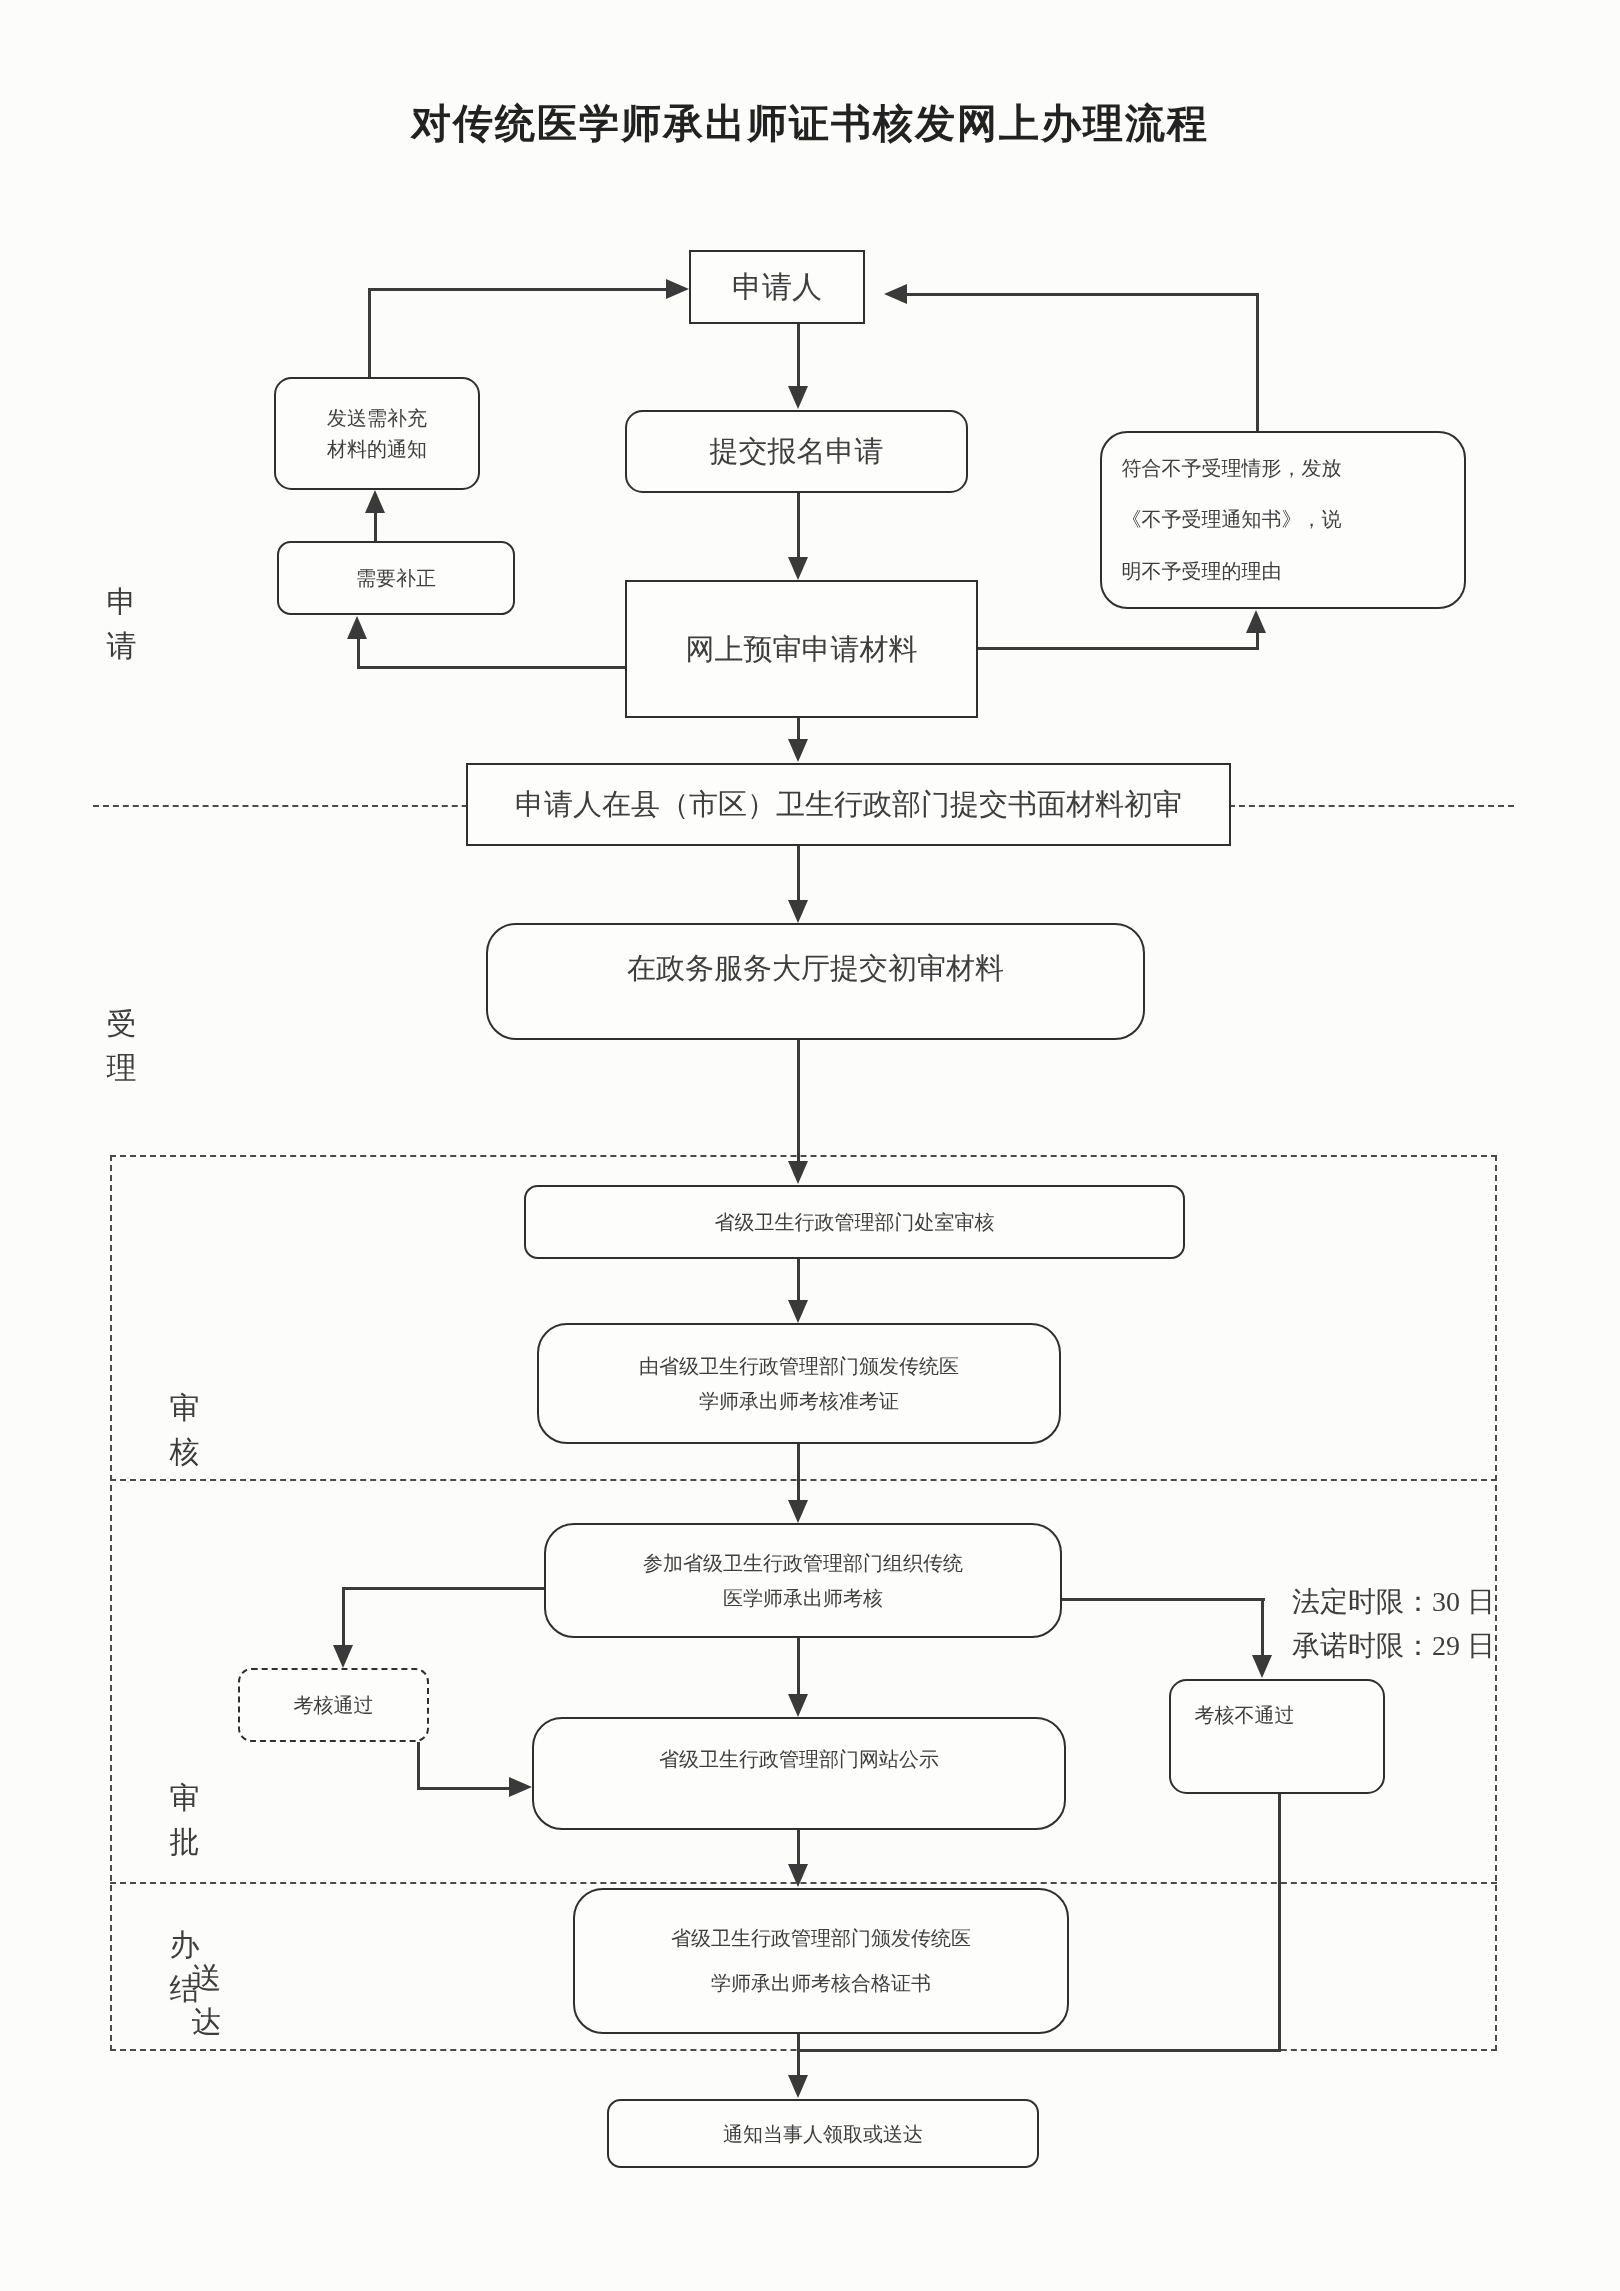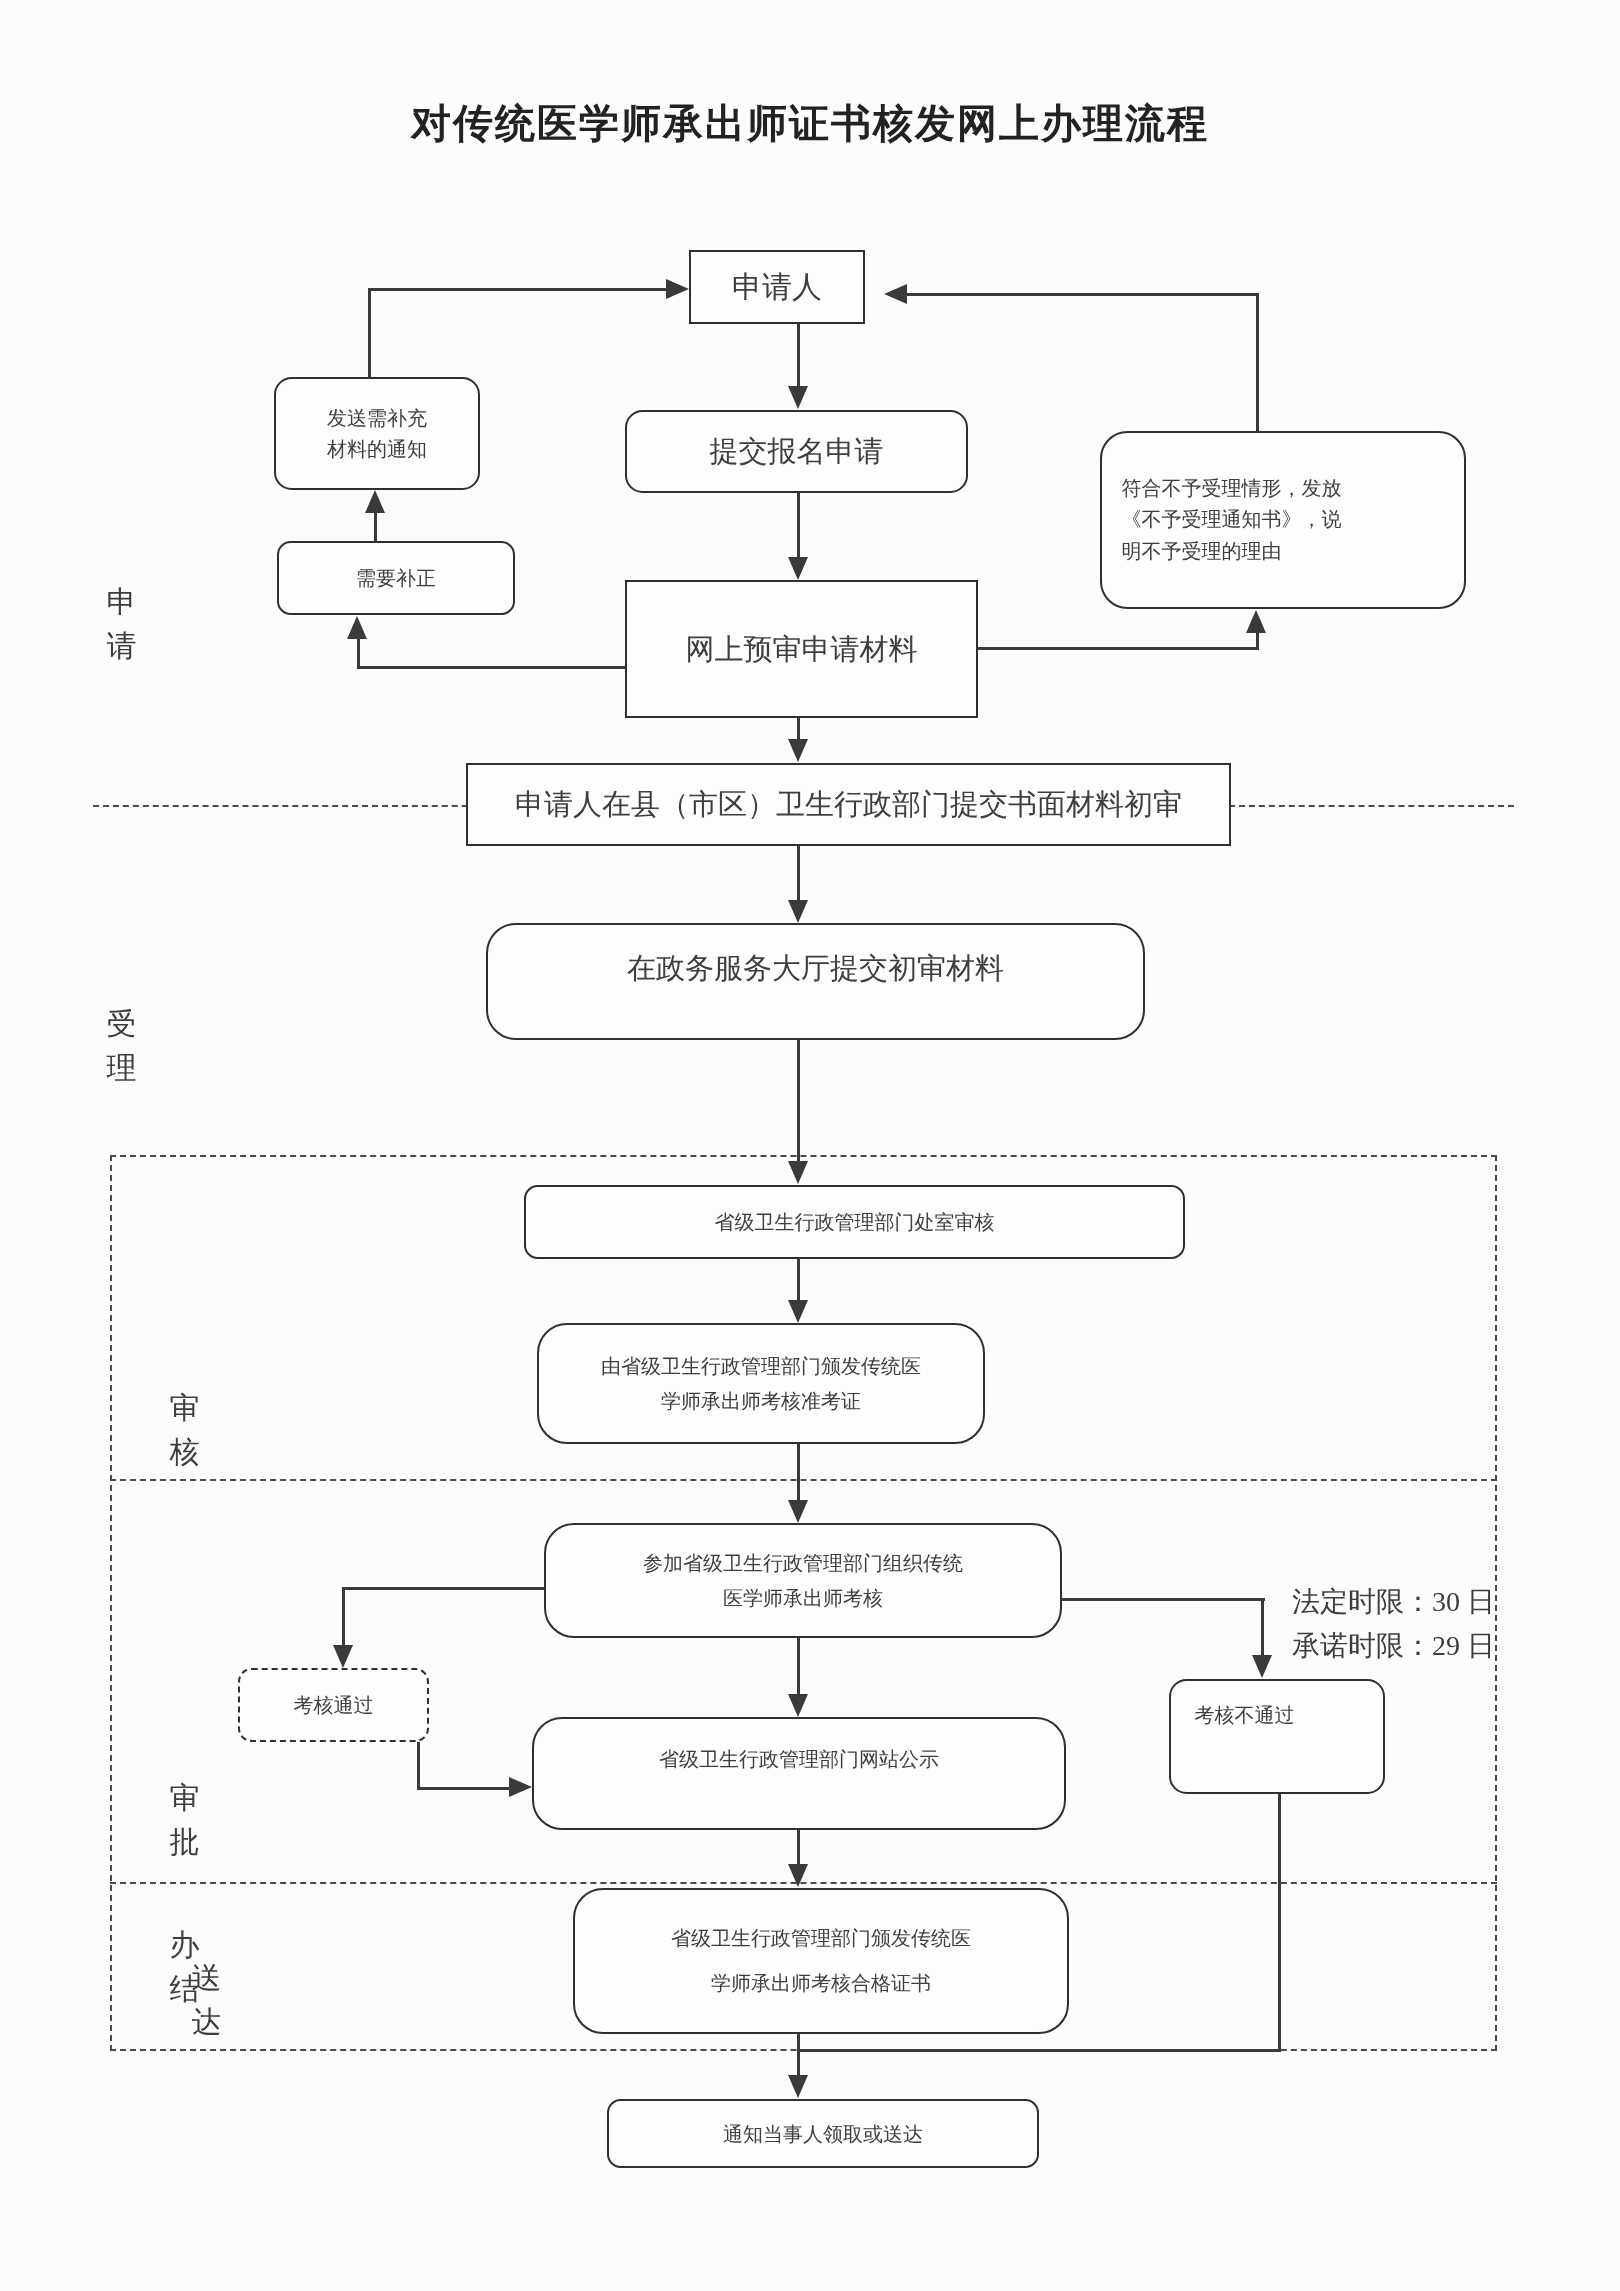--- a/index.html
+++ b/index.html
@@ -136,21 +136,21 @@
 
   <div class="box rd18" style="left:274px;top:377px;width:206px;height:113px;line-height:1.55;">
     <div>发送需补充</div>
     <div>材料的通知</div>
   </div>
 
   <div class="box rd14" style="left:277px;top:541px;width:238px;height:74px;">
     <div>需要补正</div>
   </div>
 
-  <div class="box rd28 leftalign" style="left:1100px;top:431px;width:366px;height:178px;padding:17.6px 19.6px;line-height:1.58;">
+  <div class="box rd28 leftalign" style="left:1100px;top:431px;width:366px;height:178px;padding:17.6px 19.6px;line-height:1.58;gap:20px;">
     <div>符合不予受理情形，发放</div>
     <div>《不予受理通知书》，说</div>
     <div>明不予受理的理由</div>
   </div>
 
   <div class="box" style="left:625px;top:580px;width:353px;height:138px;font-size:29px;">
     <div>网上预审申请材料</div>
   </div>
 
   <div class="box" style="left:466px;top:763px;width:765px;height:83px;font-size:29px;">
@@ -158,21 +158,21 @@
   </div>
 
   <div class="box rd22 topalign" style="left:486px;top:923px;width:659px;height:117px;padding-top:19.6px;font-size:29px;">
     <div>在政务服务大厅提交初审材料</div>
   </div>
 
   <div class="box rd14" style="left:524px;top:1185px;width:661px;height:74px;">
     <div>省级卫生行政管理部门处室审核</div>
   </div>
 
-  <div class="box rd22" style="left:537px;top:1323px;width:448px;height:121px;line-height:1.72;">
+  <div class="box rd22" style="left:537px;top:1323px;width:524px;height:121px;line-height:1.72;">
     <div>由省级卫生行政管理部门颁发传统医</div>
     <div>学师承出师考核准考证</div>
   </div>
 
   <div class="box rd22" style="left:544px;top:1523px;width:518px;height:115px;line-height:1.72;">
     <div>参加省级卫生行政管理部门组织传统</div>
     <div>医学师承出师考核</div>
   </div>
 
   <div class="box rd14 dashedbox" style="left:238px;top:1668px;width:191px;height:74px;border-width:2.9px;">

